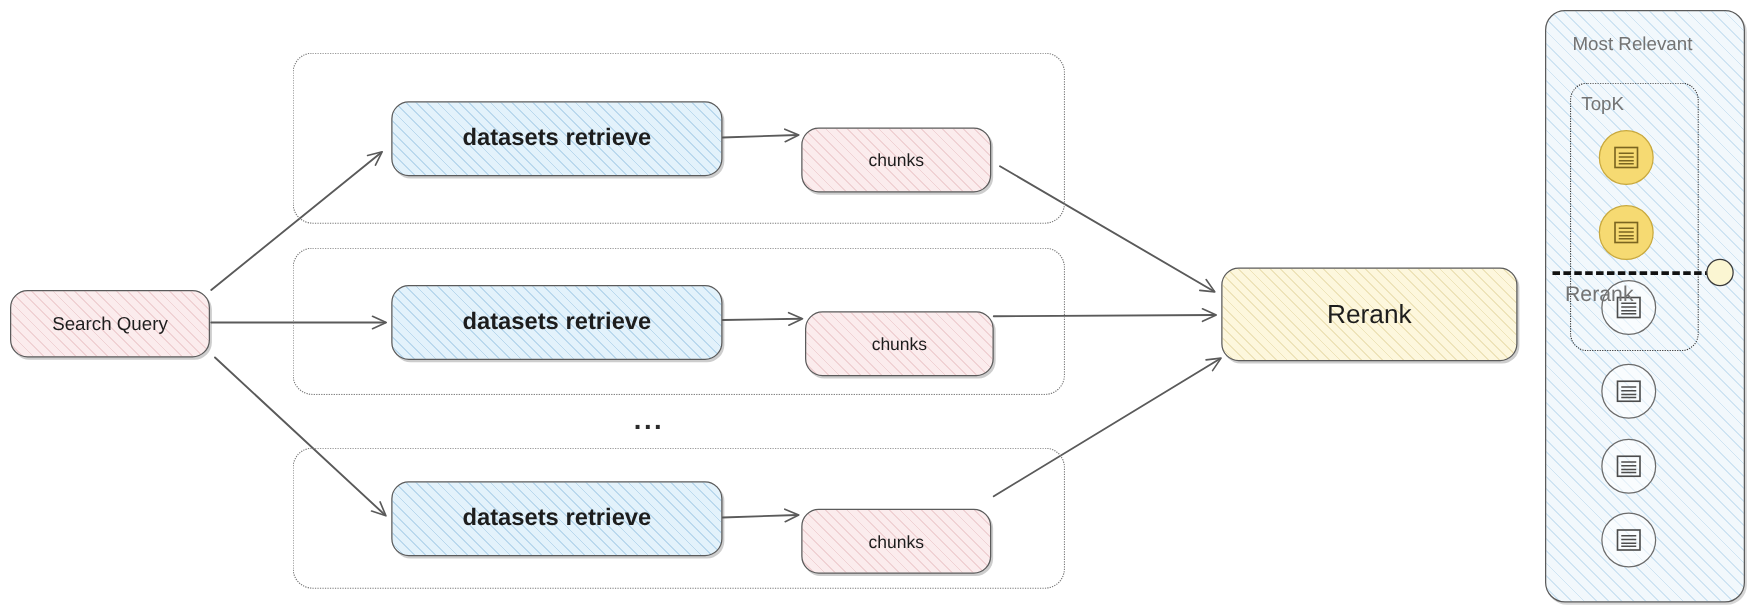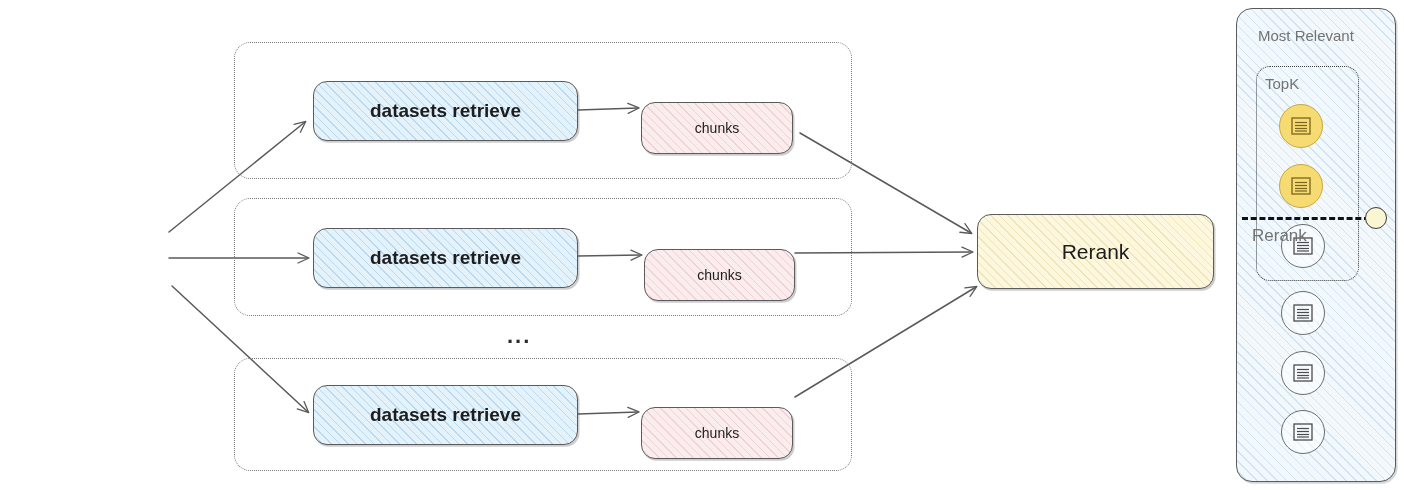--- a/index.html
+++ b/index.html
@@ -160,20 +160,23 @@
 
       <path d="M795,253 L972,252" marker-end="url(#ah)"></path>
 
       <path d="M795,397 L976,287" marker-end="url(#ah)"></path>
 
       <path d="M1375,443 L1375,98" stroke="#55616b" stroke-width="1.6"></path>
       <path d="M1367,110 L1375,94 L1383,110" stroke="#55616b" stroke-width="1.6" stroke-linejoin="round"></path>
     </g>
   </svg>
 
+  <div class="node n-search hatch-pink" style="left:8px; top:232px; width:160px; height:54px;">
+    <span>Search Query</span>
+  </div>
 
   <div class="group" style="left:234px; top:42px; width:618px; height:137px;"></div>
 
   <div class="node n-ds hatch-blue" style="left:313px; top:81px; width:265px; height:60px;">
     <span>datasets retrieve</span>
   </div>
 
   <div class="node n-chunk hatch-pink" style="left:641px; top:81px; width:152px; height:52px;">
     <span>chunks</span>
   </div>

